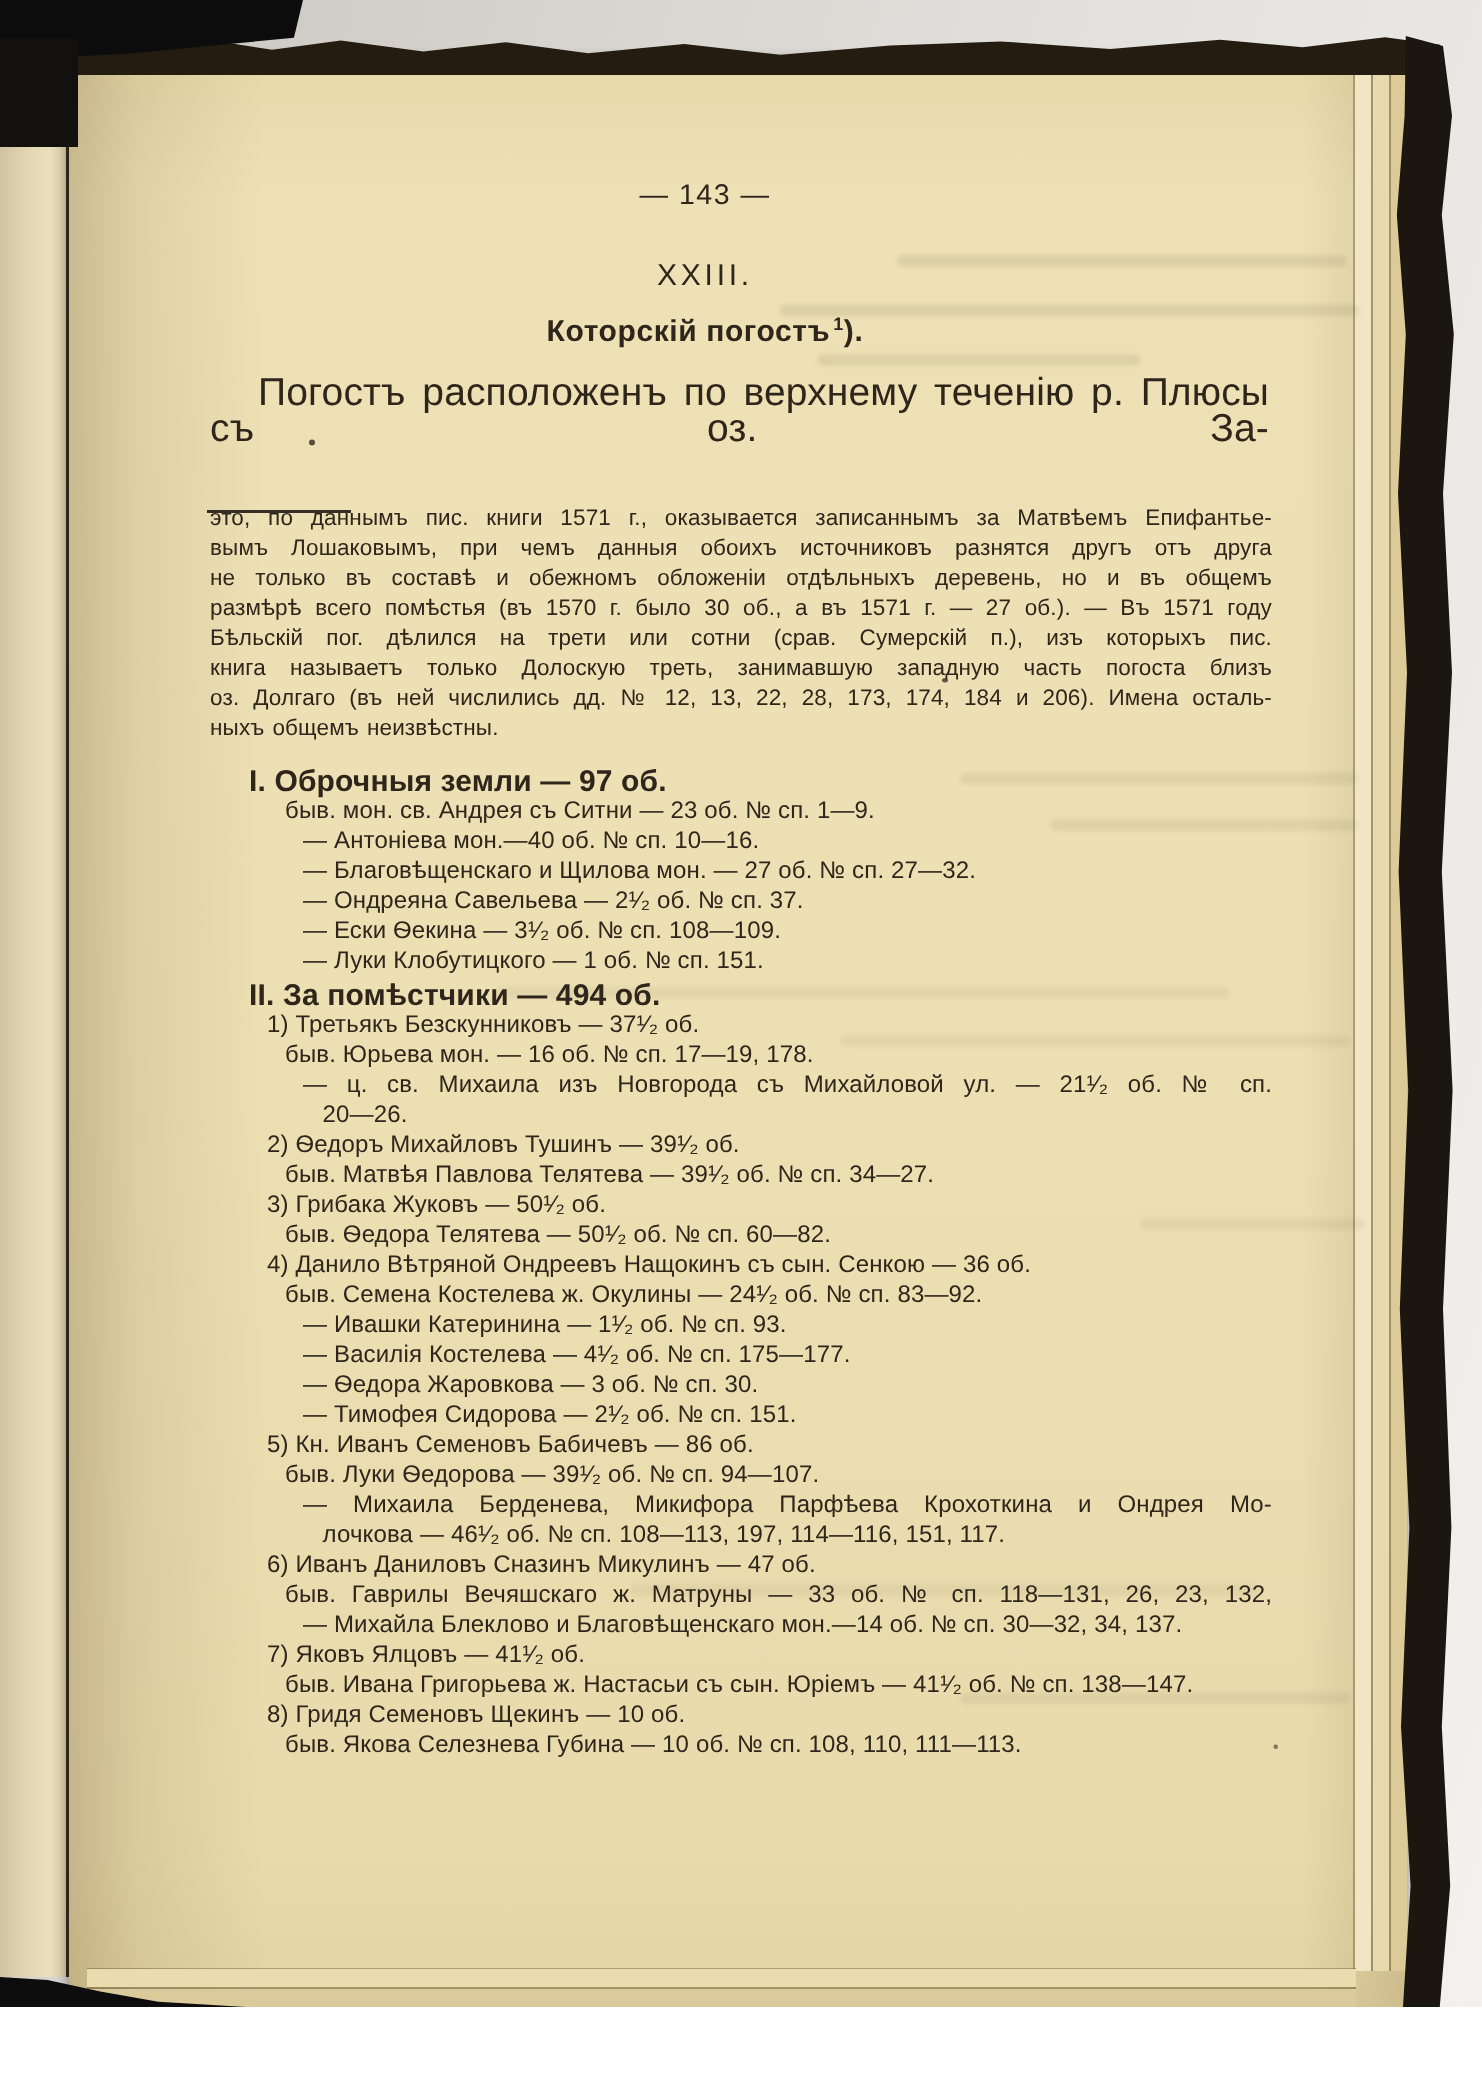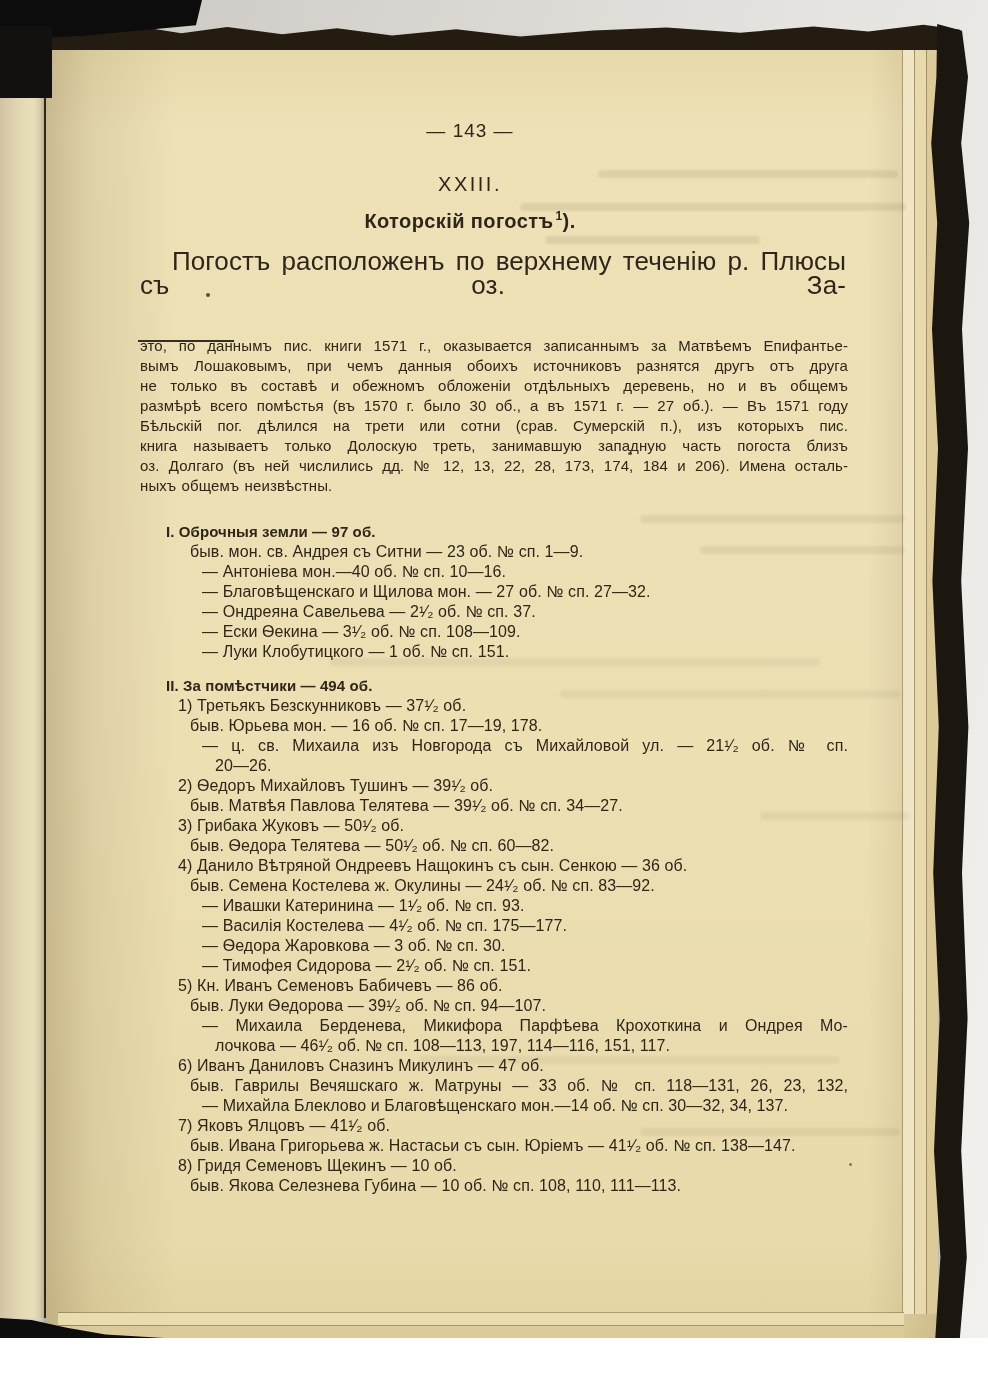--- a/index.html
+++ b/index.html
@@ -51,21 +51,21 @@
   .title{top:209px;font-size:20px;font-weight:bold;letter-spacing:.4px;}
   .title sup{font-size:12px;font-weight:bold;}
   .para{left:140px;top:249px;width:706px;font-size:26px;line-height:24px;}
   .para .first{text-indent:32px;}
   .just{text-align:justify;text-align-last:justify;}
   .wide{word-spacing:7px;}
   .fnrule{position:absolute;left:138px;top:340px;width:96px;height:2px;background:#352e24;}
   .fncont{left:140px;top:336px;width:708px;font-size:15px;line-height:20px;word-spacing:1px;}
   .listing{left:140px;top:508px;width:708px;font-size:16px;line-height:20px;}
   .ind-fnmark{padding-left:28px;font-size:15px;}
-  .ind-head{padding-left:26px;font-weight:bold;font-size:15px;margin-top:14px;}
+  .ind-head{padding-left:26px;font-weight:bold;font-size:20px;margin-top:3px;}
   .ind-num{padding-left:38px;}
   .ind-sub{padding-left:50px;}
   .ind-dash{padding-left:62px;}
   .ind-cont{padding-left:75px;}
 </style>
 </head>
 <body>
 
 <div class="scan">
 

